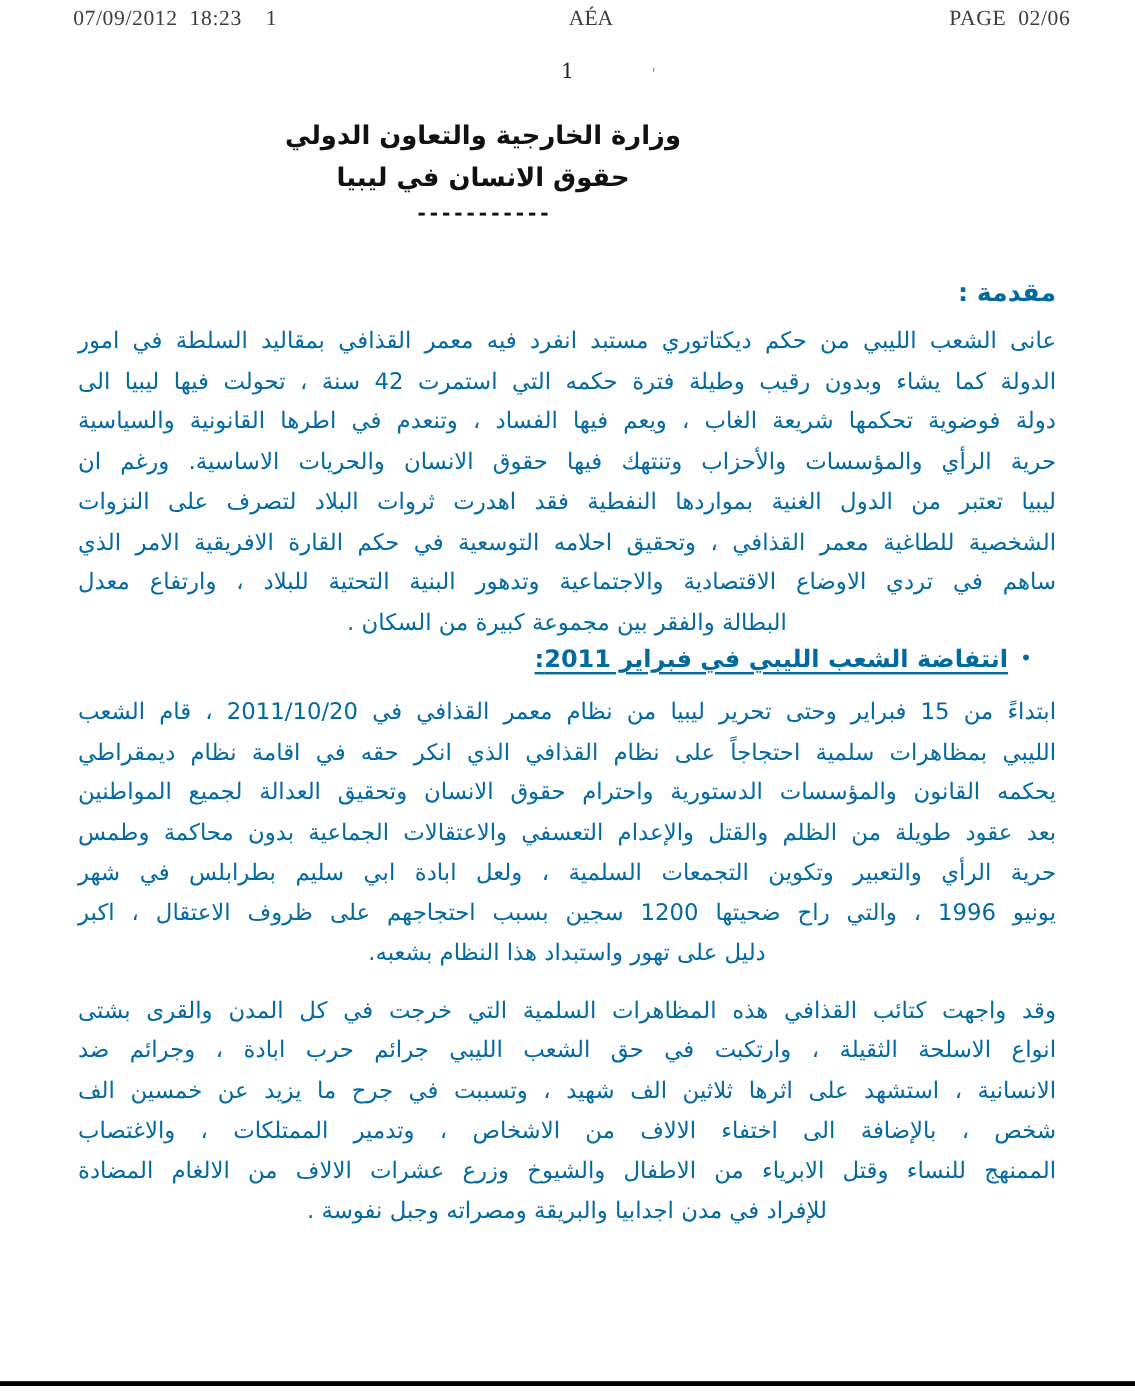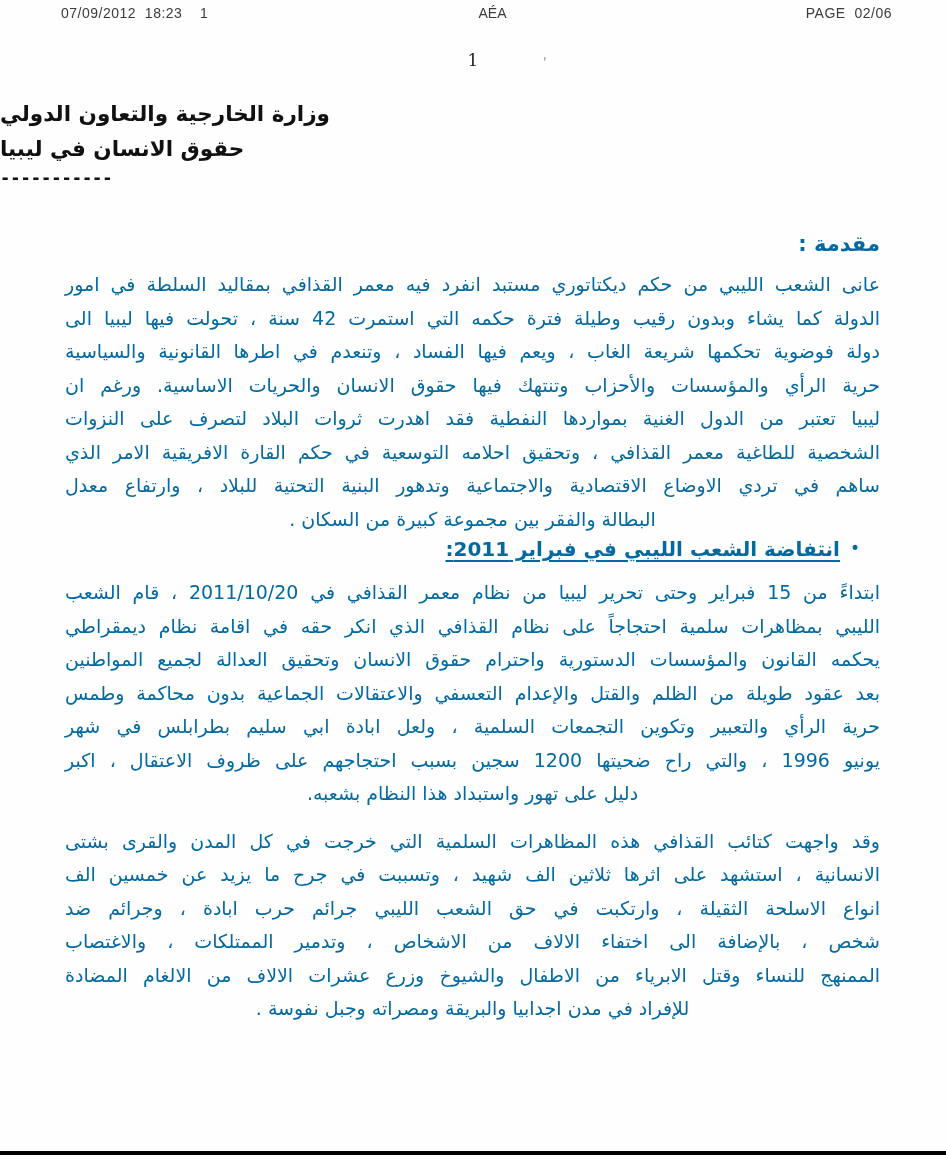--- a/index.html
+++ b/index.html
@@ -18,22 +18,22 @@
   }
   
   .scan-bottom-line {
     position: absolute; left: 0; top: 1151px;
     width: 946px; height: 4px; background: #000;
   }
   
   .fax-header {
     position: absolute; top: 5px; left: 0;
     width: 945px; height: 18px;
-    font-family: Liberation Sans, sans-serif;
-    font-size: 14px; color: #3c3c3c;
+    font-family: Liberation Serif, serif;
+    font-size: 18px; color: #3c3c3c;
   }
   .fax-left  { position: absolute; left: 61px; top: 0; white-space: pre; letter-spacing: 0.5px; }
   .fax-center{ position: absolute; left: 40px; right: 0; top: 0; text-align: center; white-space: pre; }
   .fax-right { position: absolute; right: 53px; top: 0; white-space: pre; letter-spacing: 0.5px; }
 
   
   .page-number-row {
     position: absolute; top: 50px; left: 0; width: 946px;
     text-align: center;
     font-family: "DejaVu Serif", serif;
@@ -41,21 +41,21 @@
   }
   .stray-mark {
     position: absolute; top: 55px; left: 543px;
     font-size: 13px; color: #8a8a8a;
     font-family: "DejaVu Serif", serif;
   }
 
   
   .title-block {
     position: absolute; top: 96px; left: 0; width: 805px;
-    direction: rtl; text-align: left;
+    direction: rtl; text-align: center;
     font-weight: bold; font-size: 21.5px; color: #111;
   }
   .t-line { line-height: 35px; }
   .separator {
     font-family: "DejaVu Sans Mono", monospace;
     font-weight: bold; font-size: 17px;
     line-height: 18px; margin-top: 3px;
     letter-spacing: 0px; color: #111;
   }
 
@@ -133,22 +133,22 @@
       <div class="line">الليبي بمظاهرات سلمية احتجاجاً على نظام القذافي الذي انكر حقه في اقامة نظام ديمقراطي</div>
       <div class="line">يحكمه القانون والمؤسسات الدستورية واحترام حقوق الانسان وتحقيق العدالة لجميع المواطنين</div>
       <div class="line">بعد عقود طويلة من الظلم والقتل والإعدام التعسفي والاعتقالات الجماعية بدون محاكمة وطمس</div>
       <div class="line">حرية الرأي والتعبير وتكوين التجمعات السلمية ، ولعل ابادة ابي سليم بطرابلس في شهر</div>
       <div class="line">يونيو 1996 ، والتي راح ضحيتها 1200 سجين بسبب احتجاجهم على ظروف الاعتقال ، اكبر</div>
       <div class="line end">دليل على تهور واستبداد هذا النظام بشعبه.</div>
     </div>
 
     <div class="para" style="margin-top:14px">
       <div class="line">وقد واجهت كتائب القذافي هذه المظاهرات السلمية التي خرجت في كل المدن والقرى بشتى</div>
+      <div class="line">انواع الاسلحة الثقيلة ، وارتكبت في حق الشعب الليبي جرائم حرب ابادة ، وجرائم ضد</div>
       <div class="line">الانسانية ، استشهد على اثرها ثلاثين الف شهيد ، وتسببت في جرح ما يزيد عن خمسين الف</div>
-      <div class="line">انواع الاسلحة الثقيلة ، وارتكبت في حق الشعب الليبي جرائم حرب ابادة ، وجرائم ضد</div>
       <div class="line">شخص ، بالإضافة الى اختفاء الالاف من الاشخاص ، وتدمير الممتلكات ، والاغتصاب</div>
       <div class="line">الممنهج للنساء وقتل الابرياء من الاطفال والشيوخ وزرع عشرات الالاف من الالغام المضادة</div>
       <div class="line end">للإفراد في مدن اجدابيا والبريقة ومصراته وجبل نفوسة .</div>
     </div>
 
   </div>
 
   <div class="scan-bottom-line"></div>
 </div>
 

